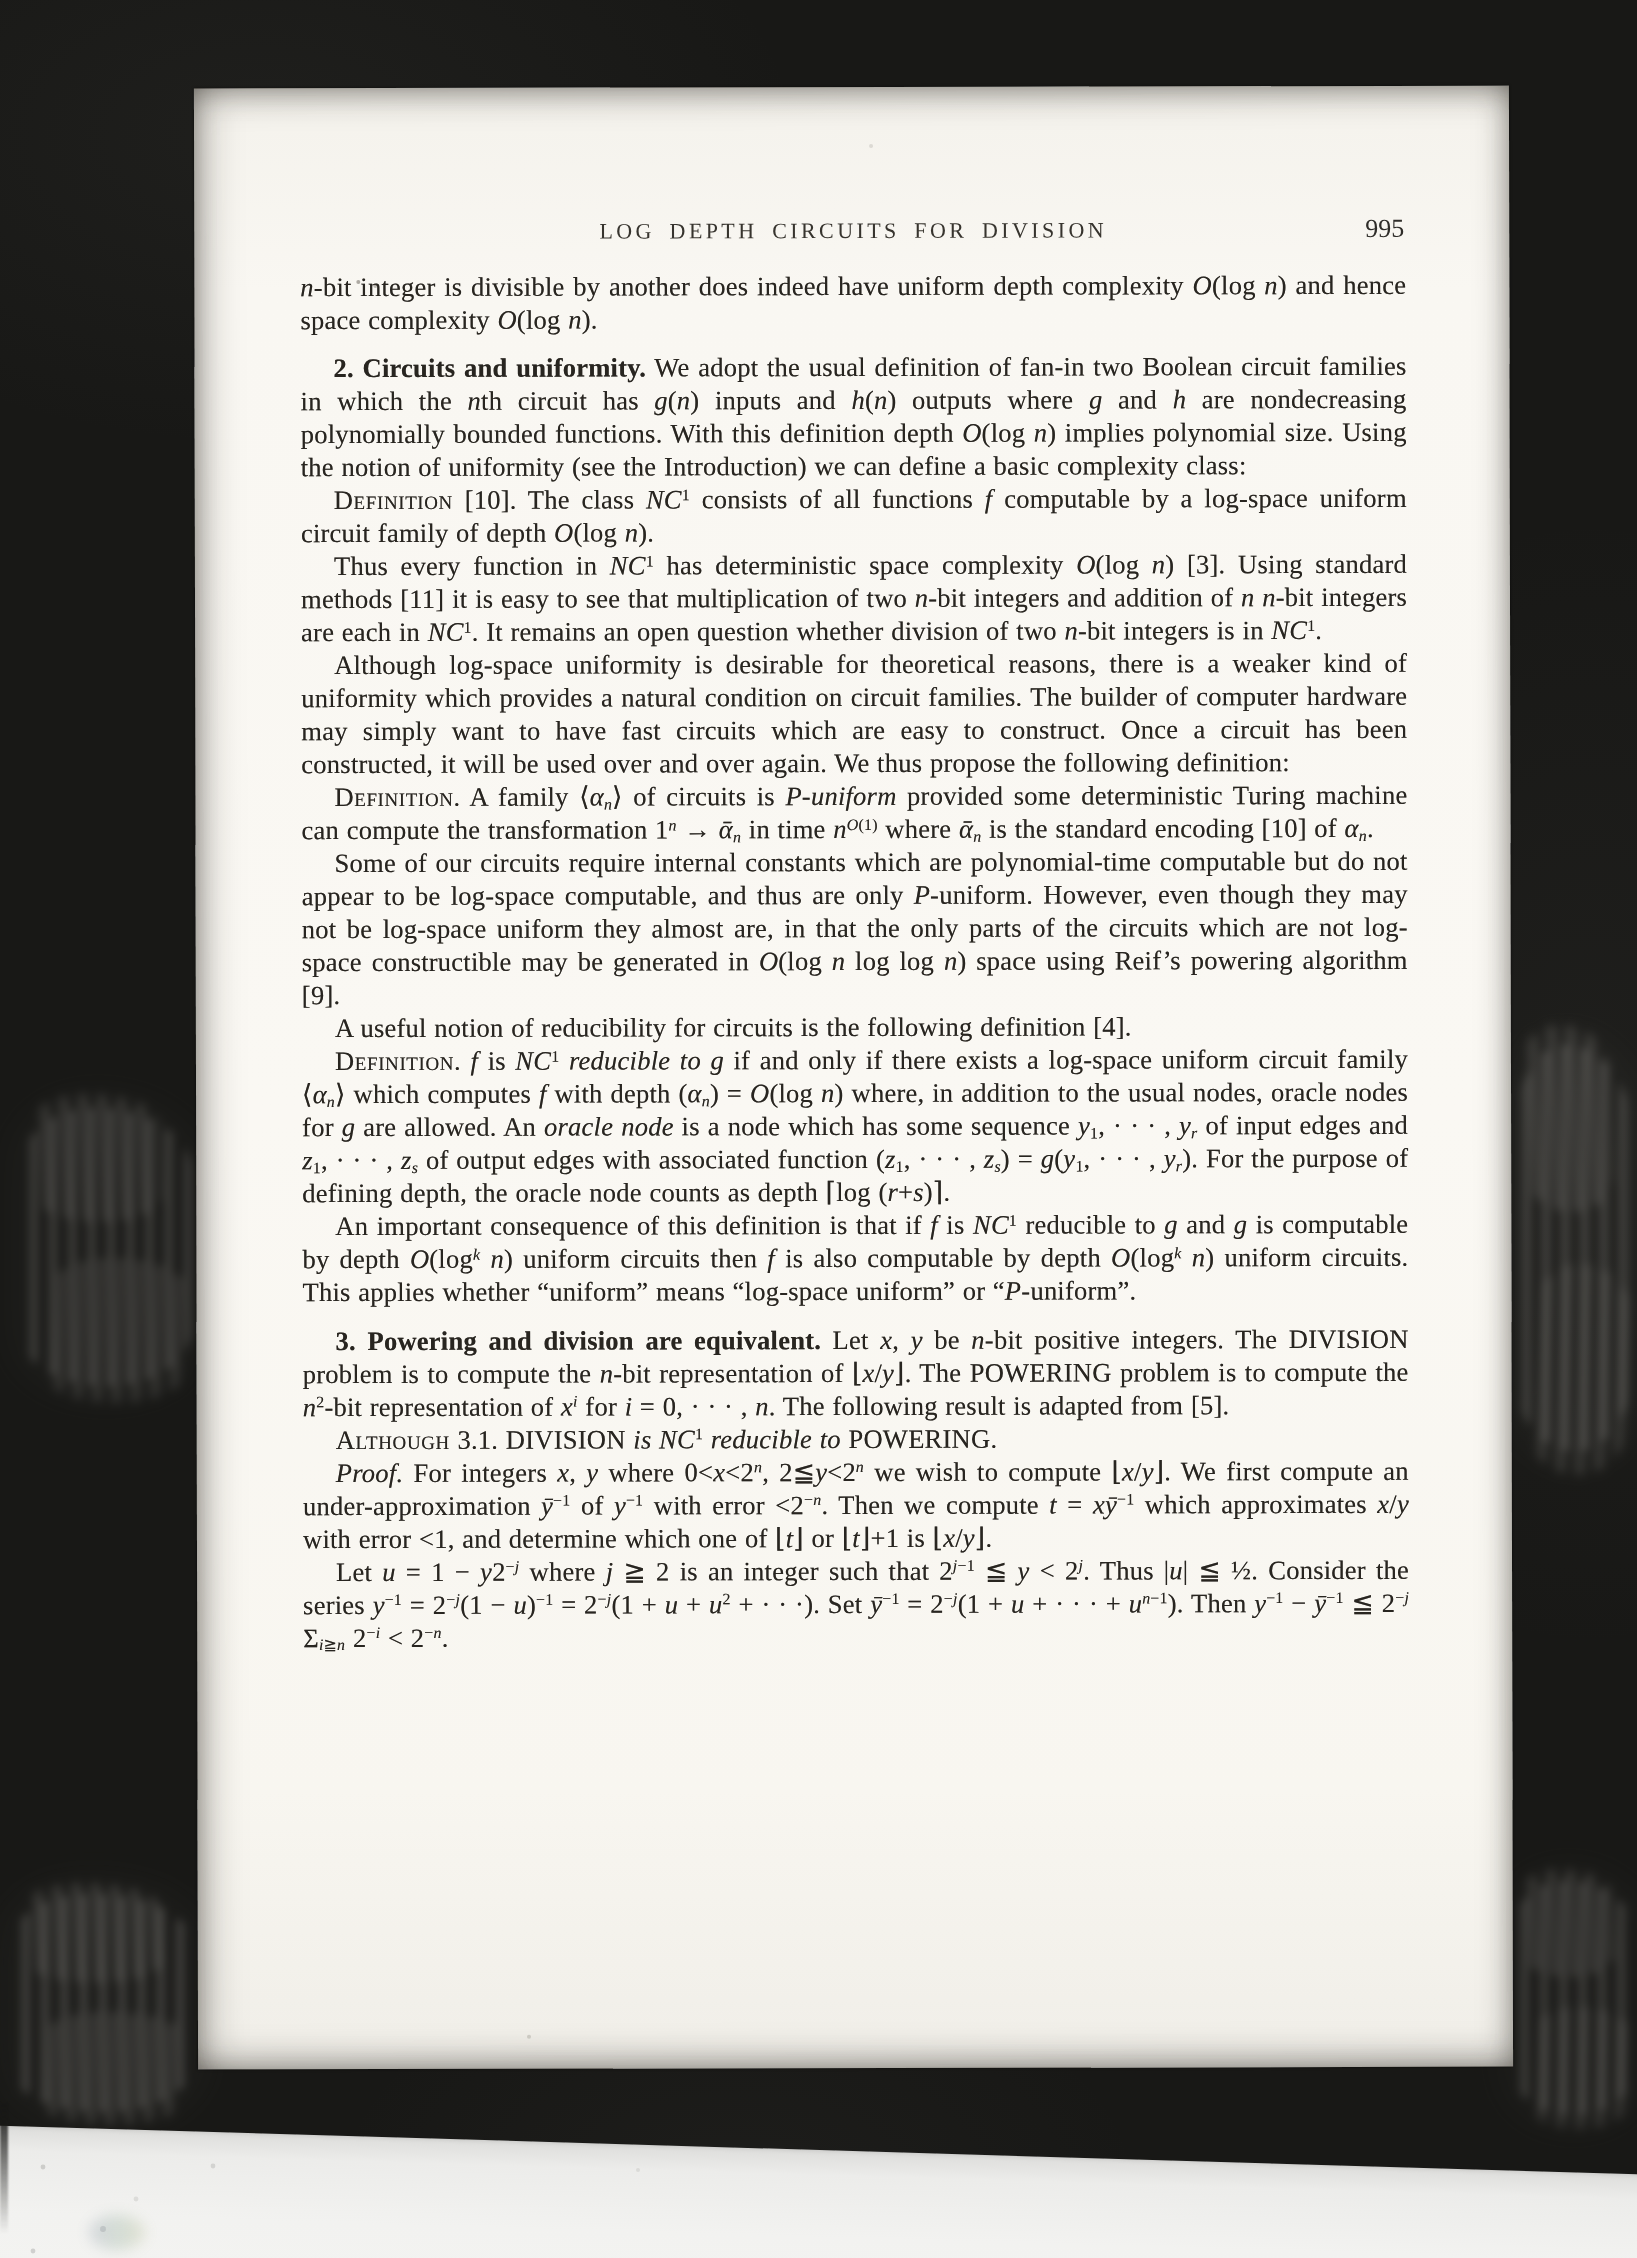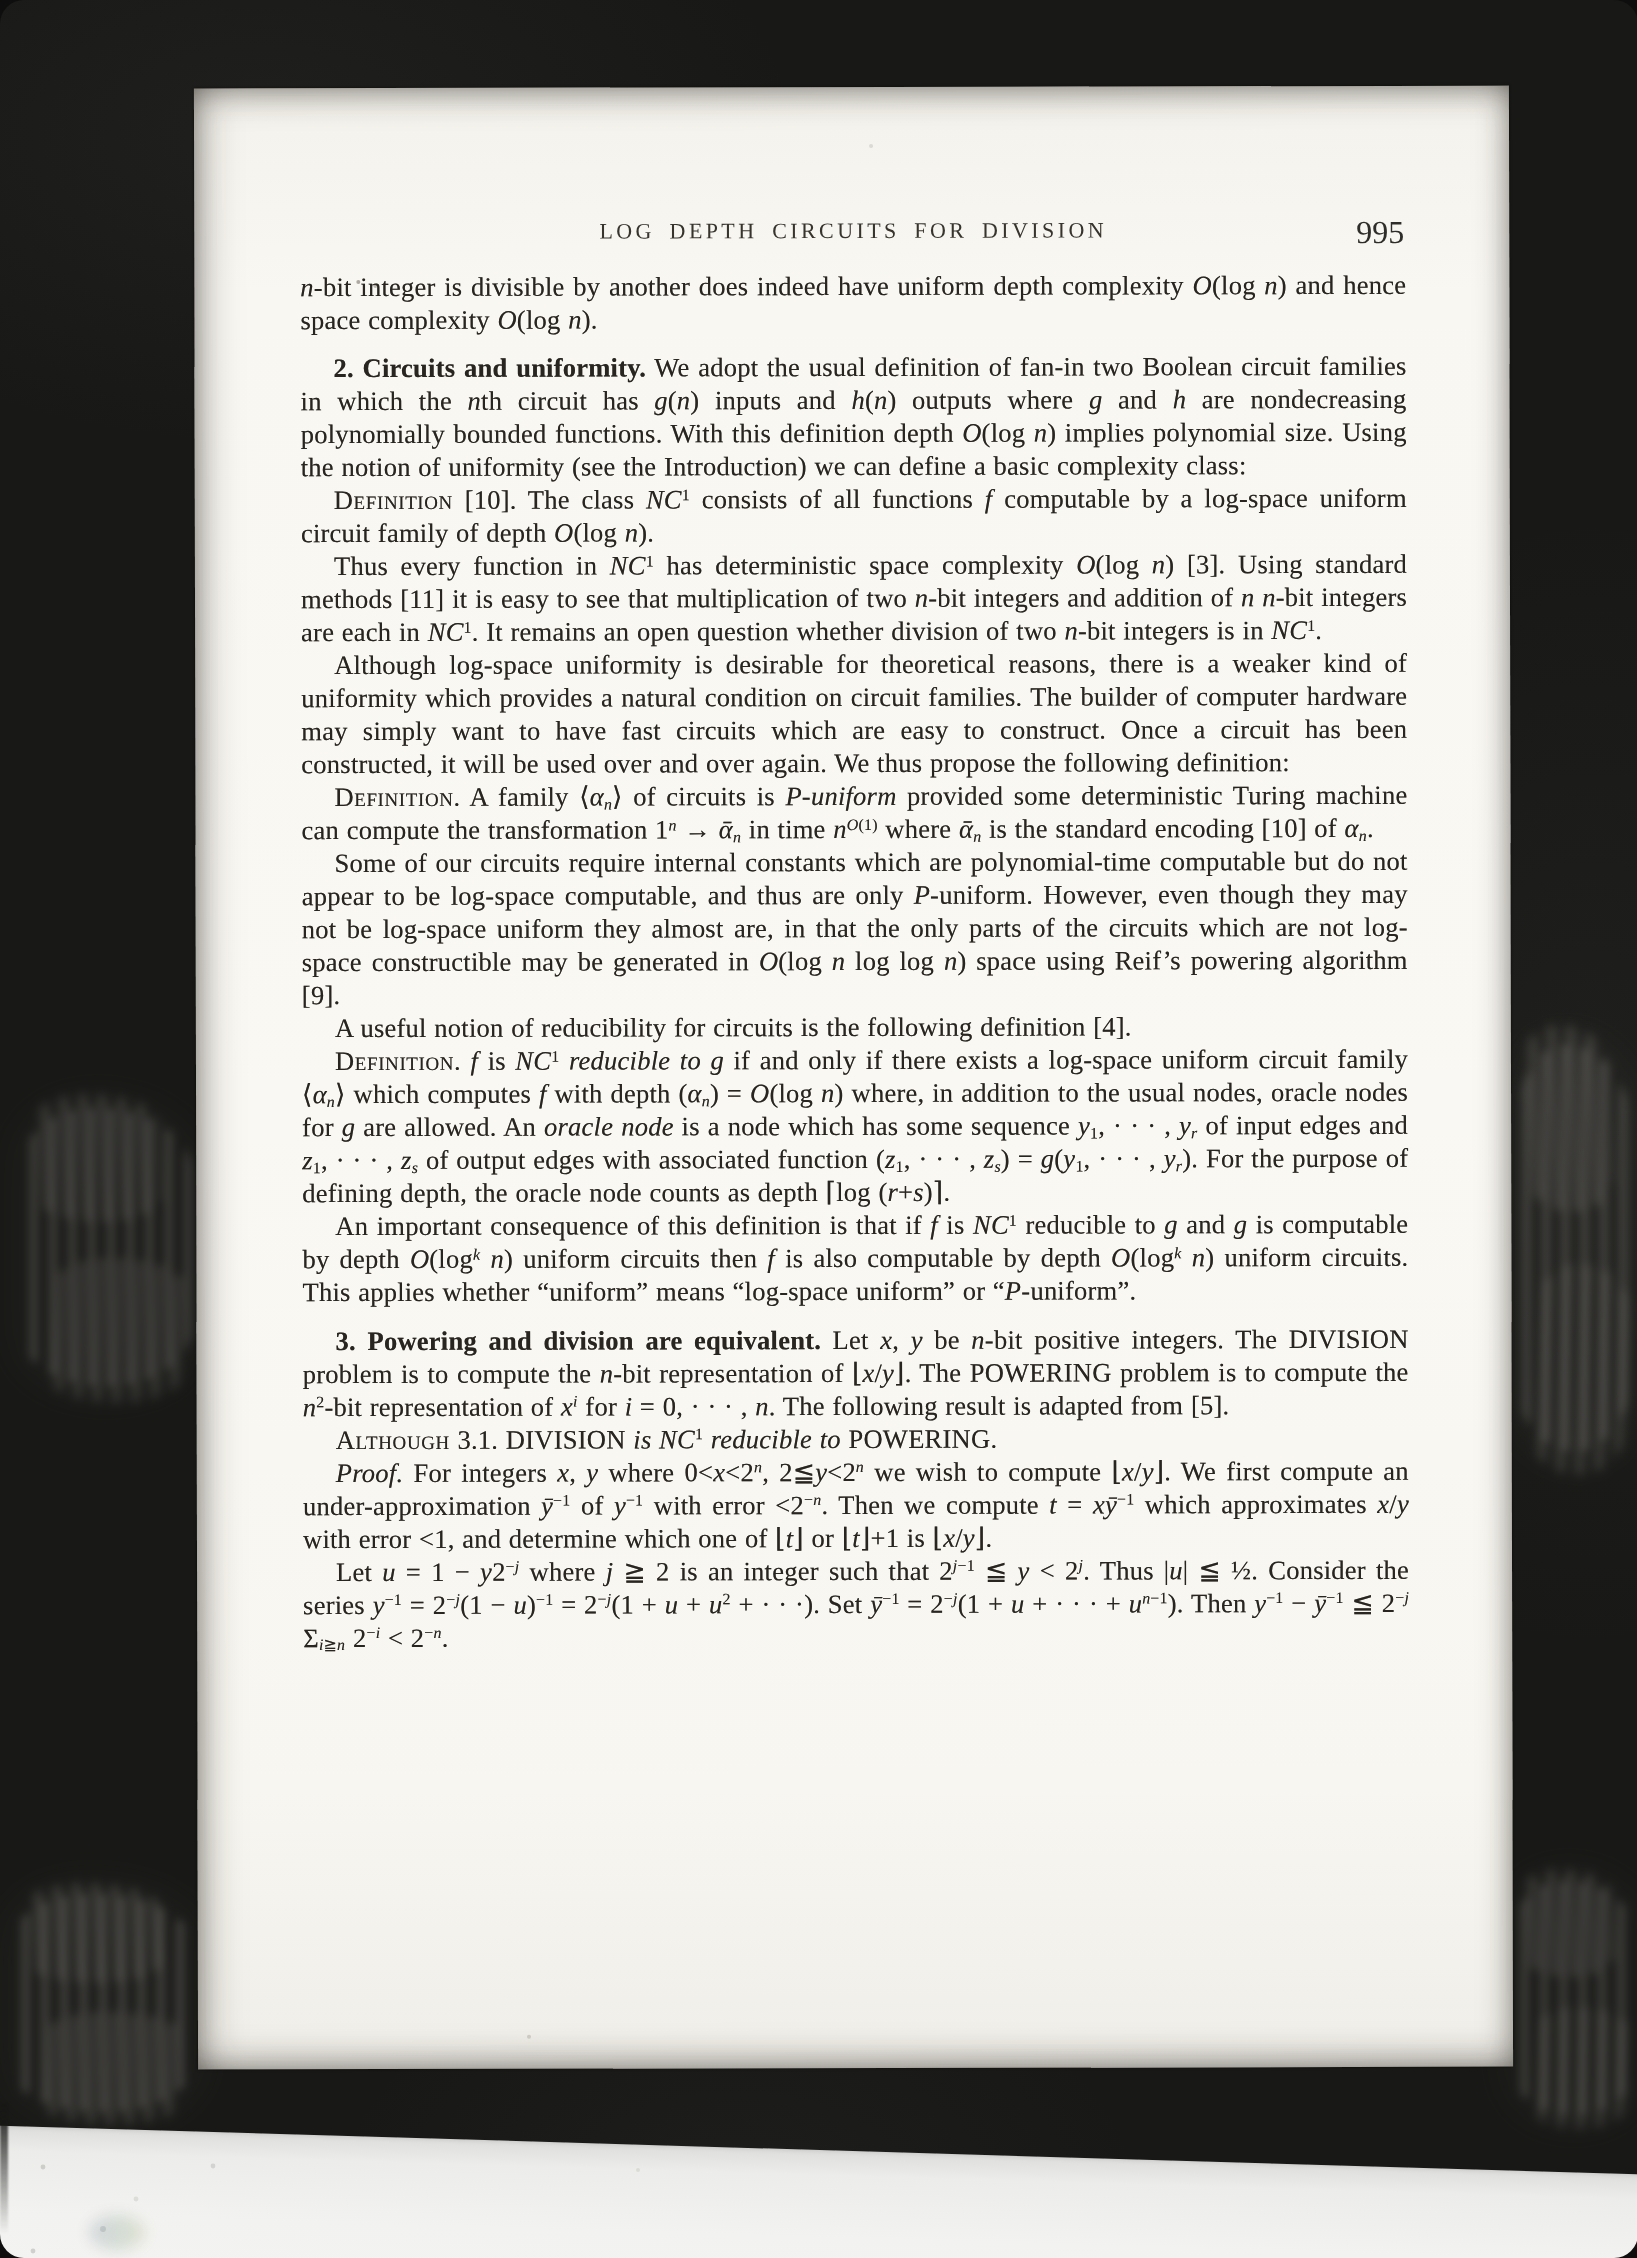--- a/index.html
+++ b/index.html
@@ -4,21 +4,20 @@
 <style>
   html,body { margin:0; padding:0; background:#0e0e0e; }
   .canvas {
     position:relative; width:1638px; height:2258px; overflow:hidden;
     font-family:"Liberation Serif","DejaVu Serif",serif;
     background:
       radial-gradient(ellipse 869px 502px at 16% 6%, rgba(92,92,88,.10), transparent 62%),
       radial-gradient(ellipse 618px 946px at 97% 48%, rgba(98,96,92,.09), transparent 60%),
       radial-gradient(ellipse 676px 386px at 45% 97%, rgba(90,88,84,.08), transparent 60%),
       #181816;
-    border-radius: 24px;
   }
 
   
   .streaks {
     position:absolute; filter:blur(4.8px); pointer-events:none;
     background:repeating-linear-gradient(90deg,
       rgba(0,0,0,0) 0 2.9px, rgba(193,190,184,.34) 4.8px 7.7px,
       rgba(230,227,221,.42) 8.7px 10.6px, rgba(118,115,110,.20) 12.6px 14.5px,
       rgba(0,0,0,0) 16.4px 19.3px);
     border-radius:42% 58% 50% 50% / 18% 22% 20% 16%;
@@ -86,21 +85,21 @@
       330px 1948px 0 1px rgba(96,90,78,.22),
       676px 58px 0 1px rgba(96,90,78,.16);
   }
 
   
   .running-head { position:absolute; left:106px; top:131px; width:1106px; height:33px; }
   .rh-title {
     position:absolute; left:50%; transform:translateX(-50%); white-space:nowrap;
     font-size:22px; letter-spacing:3.4px; word-spacing:5.8px; color:#37342e;
   }
-  .rh-num { position:absolute; right:1.9px; top:-2.9px; font-size:32px; color:#2f2d29; }
+  .rh-num { position:absolute; right:1.9px; top:-2.9px; font-size:26px; color:#2f2d29; }
 
   
   .body {
     position:absolute; left:106px; top:183px; width:1106px;
     font-size:26.6px; line-height:33px; text-align:justify;
     color:#282520; letter-spacing:0.2px; word-spacing:0.8px;
     text-shadow:0 0 0.5px rgba(40,37,32,.55);
   }
   .body p { margin:0; text-indent:33px; }
   .body p.no-indent { text-indent:0; }

